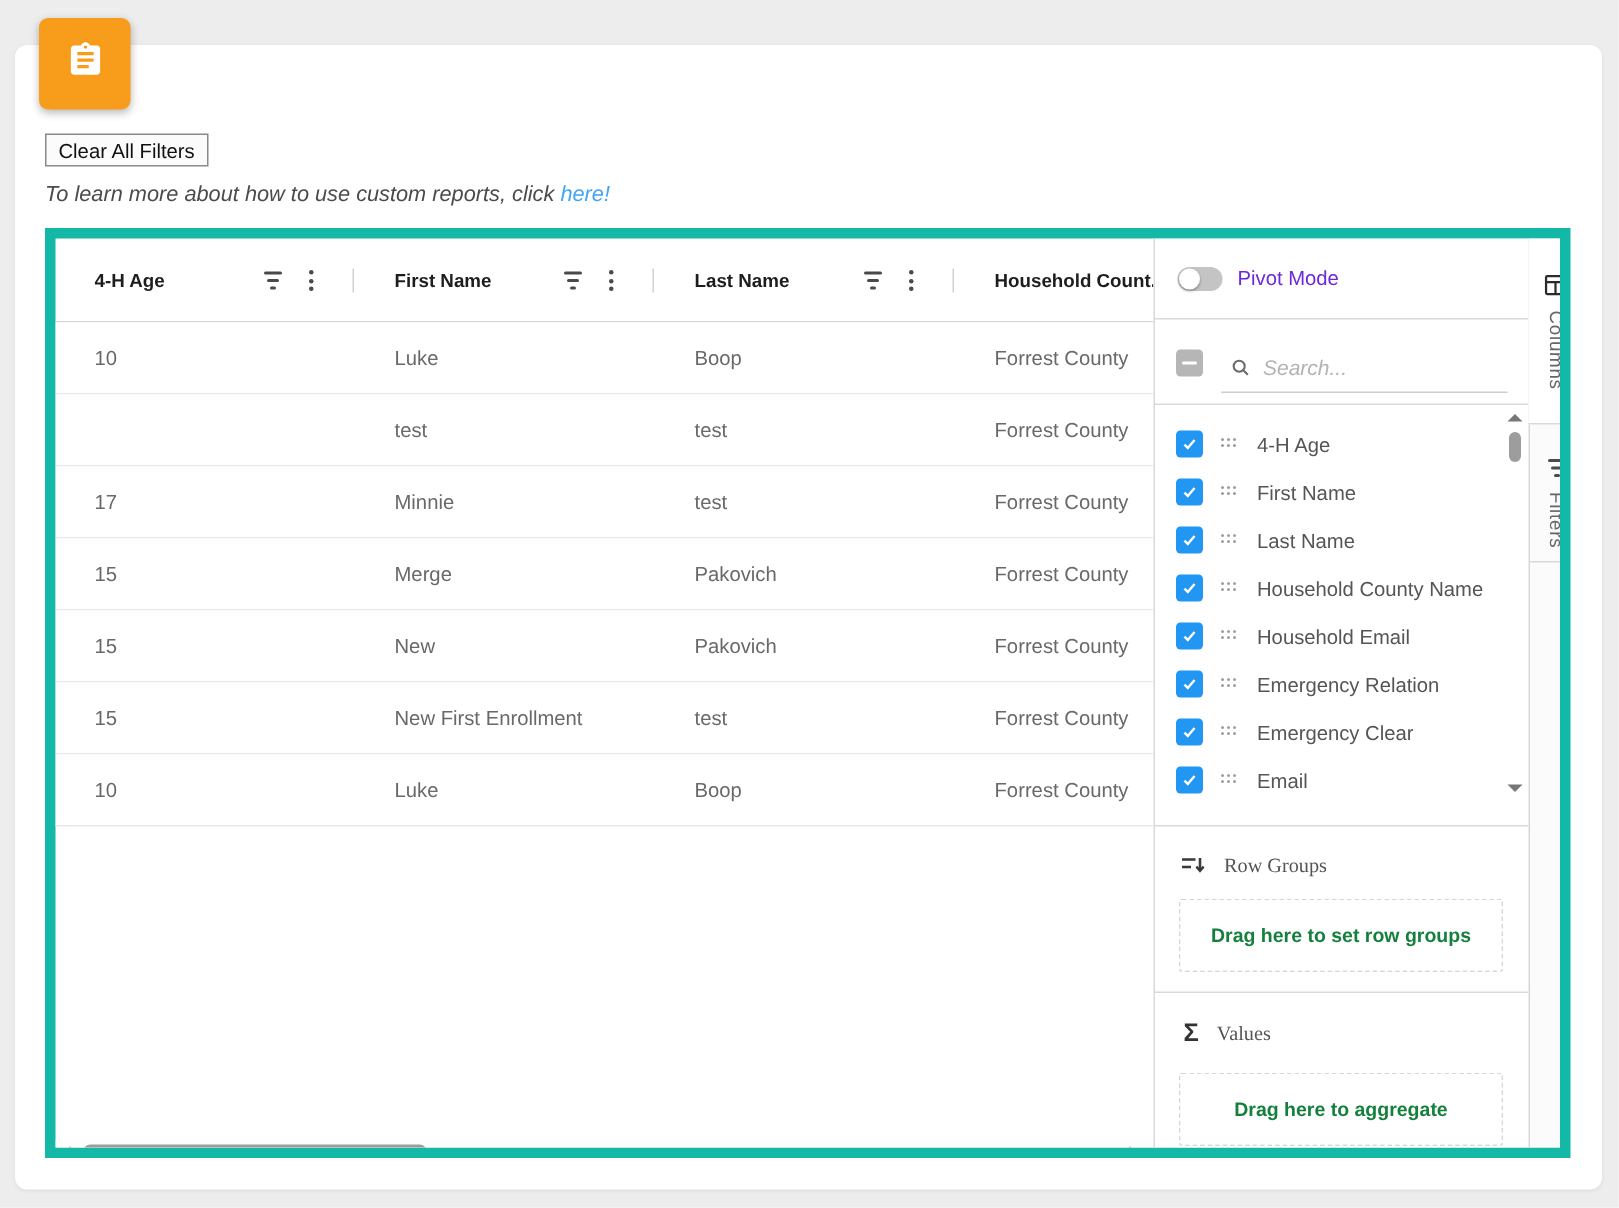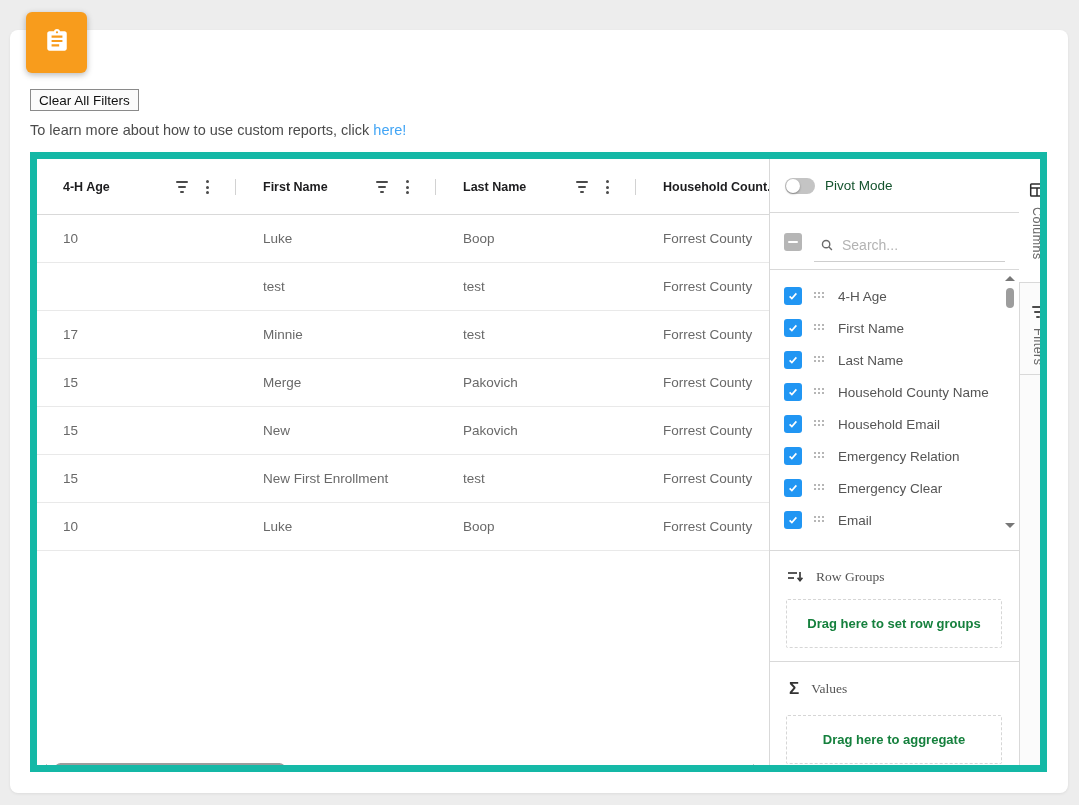--- a/index.html
+++ b/index.html
@@ -18,21 +18,21 @@
     position:absolute; left:26px; top:12px; width:61px; height:61px;
     background:#f89c1c; border-radius:6px; box-shadow:0 2px 6px rgba(0,0,0,.28);
     display:flex; align-items:center; justify-content:center; cursor:pointer;
   }
   
   .clear-btn {
     position:absolute; left:30px; top:89px; height:22px; padding:0 8px;
     font-family:"Liberation Sans",sans-serif; font-size:13.5px; color:#111;
     background:#fbfbfb; border:1px solid #8a8a8a; border-radius:0; cursor:pointer;
   }
-  .instructions { position:absolute; left:30px; top:122px; font-size:14.5px; color:#4b4b4b; }
+  .instructions { position:absolute; left:30px; top:122px; font-size:14.5px; color:#4b4b4b;font-style:italic; }
   .instructions a { color:#42a5f5; text-decoration:none; cursor:pointer; }
 
   
   .grid {
     position:absolute; left:30px; top:152px; width:1017px; height:620px;
     border:7px solid #14b8a6; border-radius:0; background:#fff; overflow:hidden;
   }
   .grid-main { position:absolute; left:0; top:0; width:732px; height:618px; overflow:hidden; }
   .g-header { position:absolute; left:0; top:0; width:800px; height:56px; border-bottom:1px solid #d9d9d9; display:flex; }
   .h-cell { position:relative; width:200px; height:56px; display:flex; align-items:center; padding:0 27px 0 26px; cursor:pointer; }
@@ -51,30 +51,30 @@
   .hscroll { position:absolute; left:0; top:601px; width:732px; height:18px; background:#fdfdfd; }
   .hs-thumb { position:absolute; left:18px; top:3px; width:230px; height:11px; border-radius:5.5px; background:#9c9c9c; cursor:pointer; }
   .hs-left { position:absolute; left:5px; top:4px; width:0; height:0; border:5px solid transparent; border-right-color:#8a8a8a; border-left:none; cursor:pointer; }
   .hs-right { position:absolute; left:716px; top:4px; width:0; height:0; border:5px solid transparent; border-left-color:#8a8a8a; border-right:none; cursor:pointer; }
 
   
   .panel { position:absolute; left:732px; top:0; width:250px; height:620px; background:#fff; border-left:1px solid #d9d9d9; }
   .pivot-row { height:54px; border-bottom:1px solid #d9d9d9; display:flex; align-items:center; padding-left:15px; }
   .toggle { position:relative; width:30px; height:16px; border-radius:8px; background:#c4c4c4; cursor:pointer; }
   .toggle .knob { position:absolute; left:1px; top:1px; width:14px; height:14px; border-radius:50%; background:#fff; box-shadow:0 1px 2px rgba(0,0,0,.35); }
-  .pivot-label { margin-left:10px; font-size:13.5px; color:#14532d; }
+  .pivot-label { margin-left:10px; font-size:13.5px; color:#6d28d9; }
   .search-row { position:relative; height:57px; border-bottom:1px solid #d9d9d9; }
   .cb { width:18px; height:18px; border-radius:3px; display:flex; align-items:center; justify-content:center; cursor:pointer; flex:0 0 18px; }
   .cb.ind { background:#b6b6b6; }
   .cb.ind .dash { width:10px; height:2px; background:#fff; border-radius:1px; }
   .cb.on { background:#2196f3; }
   .search-row .cb { position:absolute; left:14px; top:20px; }
   .search-box { position:absolute; left:44px; right:14px; top:16px; height:33px; border-bottom:1px solid #cecece; display:flex; align-items:center; }
   .search-box svg { margin-left:6px; flex:0 0 auto; }
-  .search-input { border:none; outline:none; background:transparent; margin-left:8px; width:150px; font-size:14px; color:#555; font-family:"Liberation Sans",sans-serif; }
+  .search-input { border:none; outline:none; background:transparent; margin-left:8px; width:150px; font-size:14px; color:#555; font-family:"Liberation Sans",sans-serif;font-style:italic; }
   .search-input::placeholder { color:#b3b3b3; }
   .col-list { position:relative; height:280px; padding-top:10px; overflow:hidden; }
   .col-item { display:flex; align-items:center; height:32px; padding-left:14px; }
   .grip { display:grid; grid-template-columns:repeat(3,4px); grid-template-rows:repeat(2,4px); margin-left:12px; cursor:grab; }
   .grip i { width:2px; height:2px; border-radius:50%; background:#9e9e9e; }
   .col-label { margin-left:12px; font-size:13.5px; color:#555; }
   .vscroll { position:absolute; right:4px; top:4px; width:10px; height:268px; }
   .vs-up { position:absolute; left:0; top:2px; width:0; height:0; border:5px solid transparent; border-bottom-color:#777; border-top:none; cursor:pointer; }
   .vs-down { position:absolute; left:0; bottom:14px; width:0; height:0; border:5px solid transparent; border-top-color:#777; border-bottom:none; cursor:pointer; }
   .vs-thumb { position:absolute; left:1px; top:14px; width:8px; height:20px; border-radius:4px; background:#9d9d9d; cursor:pointer; }

